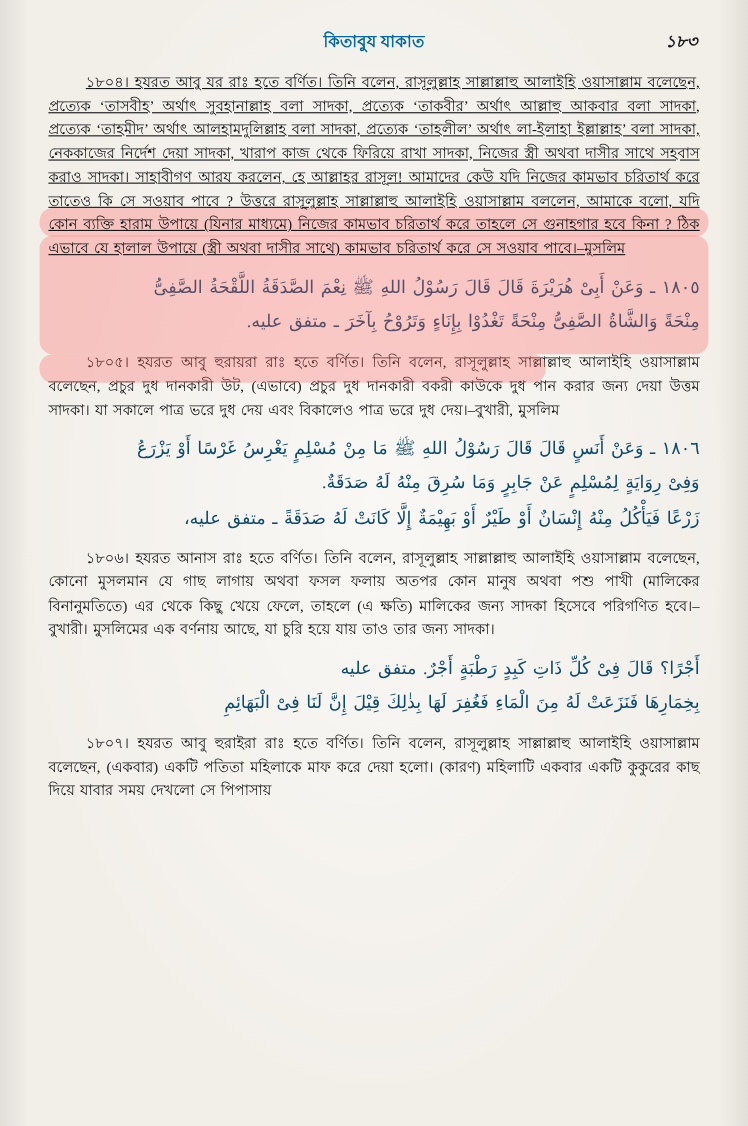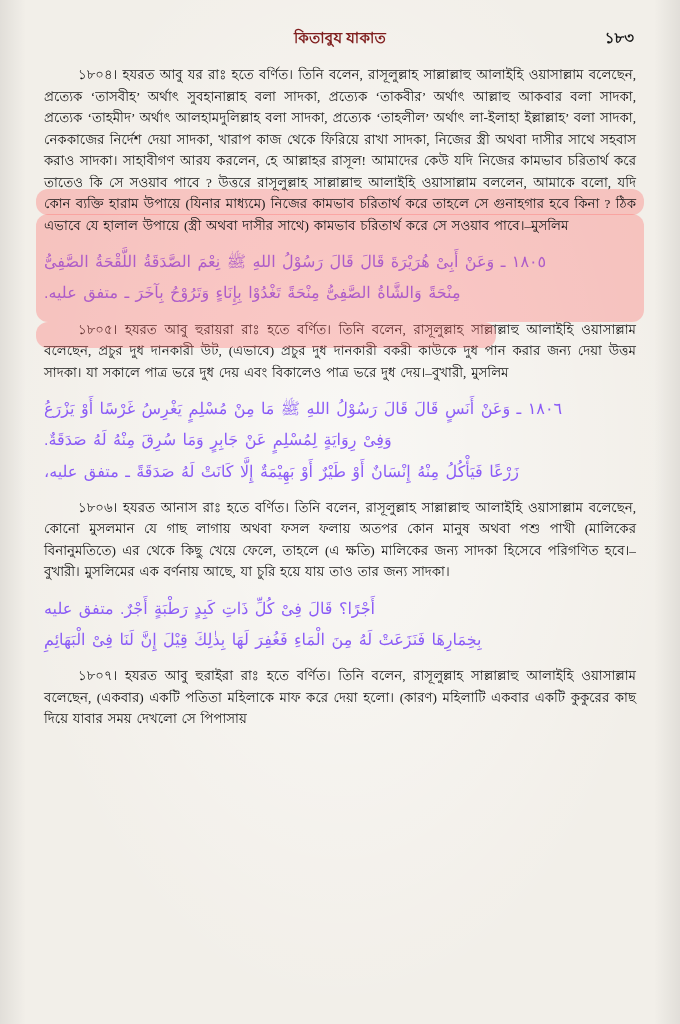--- a/index.html
+++ b/index.html
@@ -42,51 +42,52 @@
     align-items: baseline;
     justify-content: center;
     position: relative;
     margin: 0 0 16px 0;
     height: 22px;
   }
   .header-title {
     font-family: "Liberation Serif", serif;
     font-size: 15px;
     font-weight: bold;
-    color: #7f1d1d;
+    color: #0369a1;
     letter-spacing: 0.2px;
   }
   .page-number {
     position: absolute;
     right: 2px;
     top: 0;
     font-size: 15px;
     font-weight: bold;
     color: #171717;
+    font-style: italic;
   }
   .bn-para {
     font-family: "Liberation Serif", serif;
     font-size: 13.3px;
     line-height: 1.62;
     color: #141414;
     text-align: justify;
     text-justify: inter-word;
     margin: 0 0 10px 0;
     word-spacing: 1.5px;
   }
   .bn-para.indent {
     text-indent: 34px;
   }
   .ar-block {
     direction: rtl;
-    text-align: left;
-    font-family: Liberation Sans, sans-serif;
+    text-align: right;
+    font-family: Liberation Serif, serif;
     font-size: 16px;
     line-height: 1.95;
-    color: #8b5cf6;
+    color: #0c4a6e;
     margin: 6px 0 10px 0;
     word-spacing: 2px;
   }
   .ar-line {
     display: block;
     white-space: nowrap;
   }
   
   .hl-wrap {
     position: relative;
@@ -99,20 +100,21 @@
     border-radius: 12px;
     z-index: 1;
     pointer-events: none;
   }
   .hl-1 { top: 125px; height: 26px; }
   .hl-2 { top: 150px; height: 108px; left: -8px; right: -8px; }
   .hl-3 { top: 258px; height: 26px; left: -8px; right: 140px; }
   .hl-text {
     position: relative;
     z-index: 2;
+    text-decoration: underline;
   }
   .footer-space { height: 4px; }
 </style>
 </head>
 <body>
 
 <div class="page">
   <div class="content">
 
     <div class="header">

